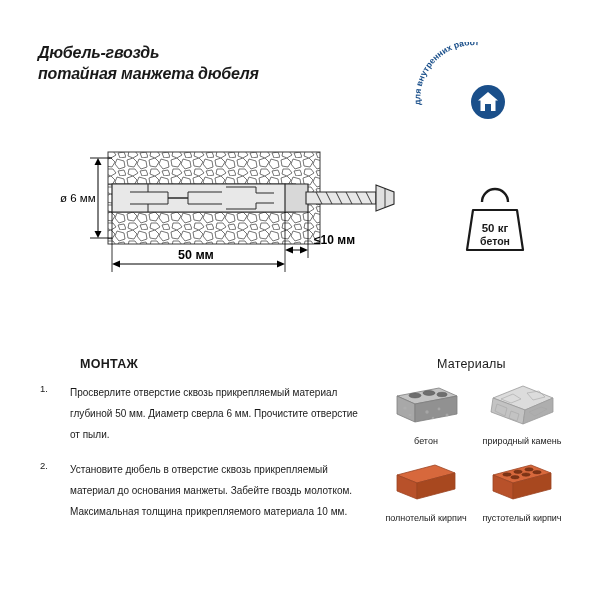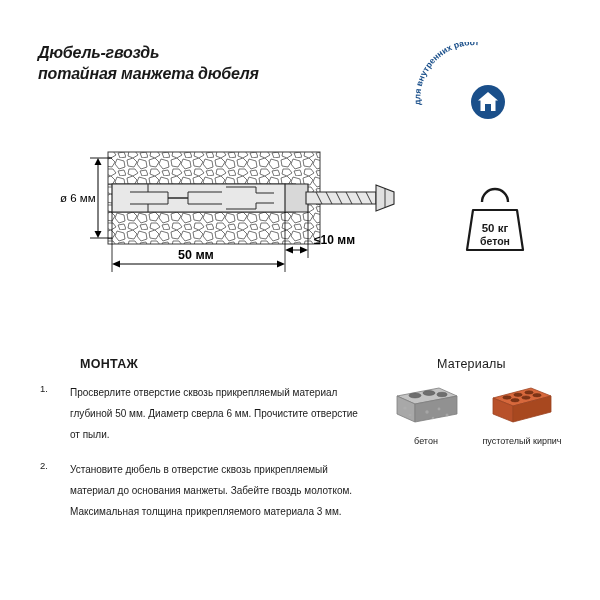--- a/index.html
+++ b/index.html
@@ -211,21 +211,21 @@
 
 <div class="montazh-head">МОНТАЖ</div>
 
 <div class="steps">
   <div class="step">
     <div class="step-num">1.</div>
     <div class="step-text">Просверлите отверстие сквозь прикрепляемый материал глубиной 50 мм. Диаметр сверла 6 мм. Прочистите отверстие от пыли.</div>
   </div>
   <div class="step">
     <div class="step-num">2.</div>
-    <div class="step-text">Установите дюбель в отверстие сквозь прикрепляемый материал до основания манжеты. Забейте гвоздь молотком. Максимальная толщина прикрепляемого материала 3 мм.</div>
+    <div class="step-text">Установите дюбель в отверстие сквозь прикрепляемый материал до основания манжеты. Забейте гвоздь молотком. Максимальная толщина прикрепляемого материала 10 мм.</div>
   </div>
 </div>
 
 <div class="materials-head">Материалы</div>
 
 <div class="materials-grid">
 
   <div class="mat-cell">
     <div class="mat-img">
       <svg width="74" height="46" viewBox="0 0 74 46" xmlns="http://www.w3.org/2000/svg">
@@ -243,21 +243,48 @@
           <circle cx="38" cy="30" r="1.7"></circle>
             <circle cx="50" cy="27" r="1.4"></circle>
           <circle cx="58" cy="33" r="1.5"></circle>
             <circle cx="44" cy="36" r="1.2"></circle>
         </g>
       </svg>
     </div>
     <div class="mat-label">бетон</div>
   </div>
 
-
+  <div class="mat-cell">
+    <div class="mat-img">
+      <svg width="78" height="46" viewBox="0 0 78 46" xmlns="http://www.w3.org/2000/svg">
+        <polygon points="10,16 40,4 70,16 42,28" fill="#dcdcdc" stroke="#9b9b9b" stroke-width="0.8"></polygon>
+        <polygon points="10,16 42,28 40,42 8,30" fill="#c3c3c3" stroke="#9b9b9b" stroke-width="0.8"></polygon>
+        <polygon points="42,28 70,16 70,30 40,42" fill="#aeaeae" stroke="#9b9b9b" stroke-width="0.8"></polygon>
+        <g stroke="#a6a6a6" stroke-width="0.6" fill="none">
+          <path d="M18 17 L30 12 L38 17 L28 21 Z"></path>
+          <path d="M44 11 L56 9 L62 15 L50 18 Z"></path>
+          <path d="M14 22 L24 26 L22 34 L12 29 Z"></path>
+          <path d="M28 29 L36 32 L34 39 L26 36 Z"></path>
+          <path d="M46 30 L58 25 L64 27 L52 34 Z"></path>
+        </g>
+      </svg>
+    </div>
+    <div class="mat-label">природный камень</div>
+  </div>
+
+  <div class="mat-cell">
+    <div class="mat-img">
+      <svg width="74" height="44" viewBox="0 0 74 44" xmlns="http://www.w3.org/2000/svg">
+        <polygon points="8,14 46,4 66,12 28,22" fill="#d7683c" stroke="#9c4422" stroke-width="0.8"></polygon>
+        <polygon points="8,14 28,22 28,38 8,30" fill="#b8512a" stroke="#9c4422" stroke-width="0.8"></polygon>
+        <polygon points="28,22 66,12 66,28 28,38" fill="#a8481f" stroke="#9c4422" stroke-width="0.8"></polygon>
+      </svg>
+    </div>
+    <div class="mat-label">полнотелый кирпич</div>
+  </div>
 
   <div class="mat-cell">
     <div class="mat-img">
       <svg width="74" height="44" viewBox="0 0 74 44" xmlns="http://www.w3.org/2000/svg">
         <polygon points="8,14 46,4 66,12 28,22" fill="#d7683c" stroke="#9c4422" stroke-width="0.8"></polygon>
         <polygon points="8,14 28,22 28,38 8,30" fill="#b8512a" stroke="#9c4422" stroke-width="0.8"></polygon>
         <polygon points="28,22 66,12 66,28 28,38" fill="#a8481f" stroke="#9c4422" stroke-width="0.8"></polygon>
         <g fill="#7e3416" stroke="#6b2c12" stroke-width="0.5">
           <ellipse cx="22" cy="13.5" rx="4.2" ry="1.7"></ellipse>
           <ellipse cx="33" cy="10.8" rx="4.2" ry="1.7"></ellipse>

